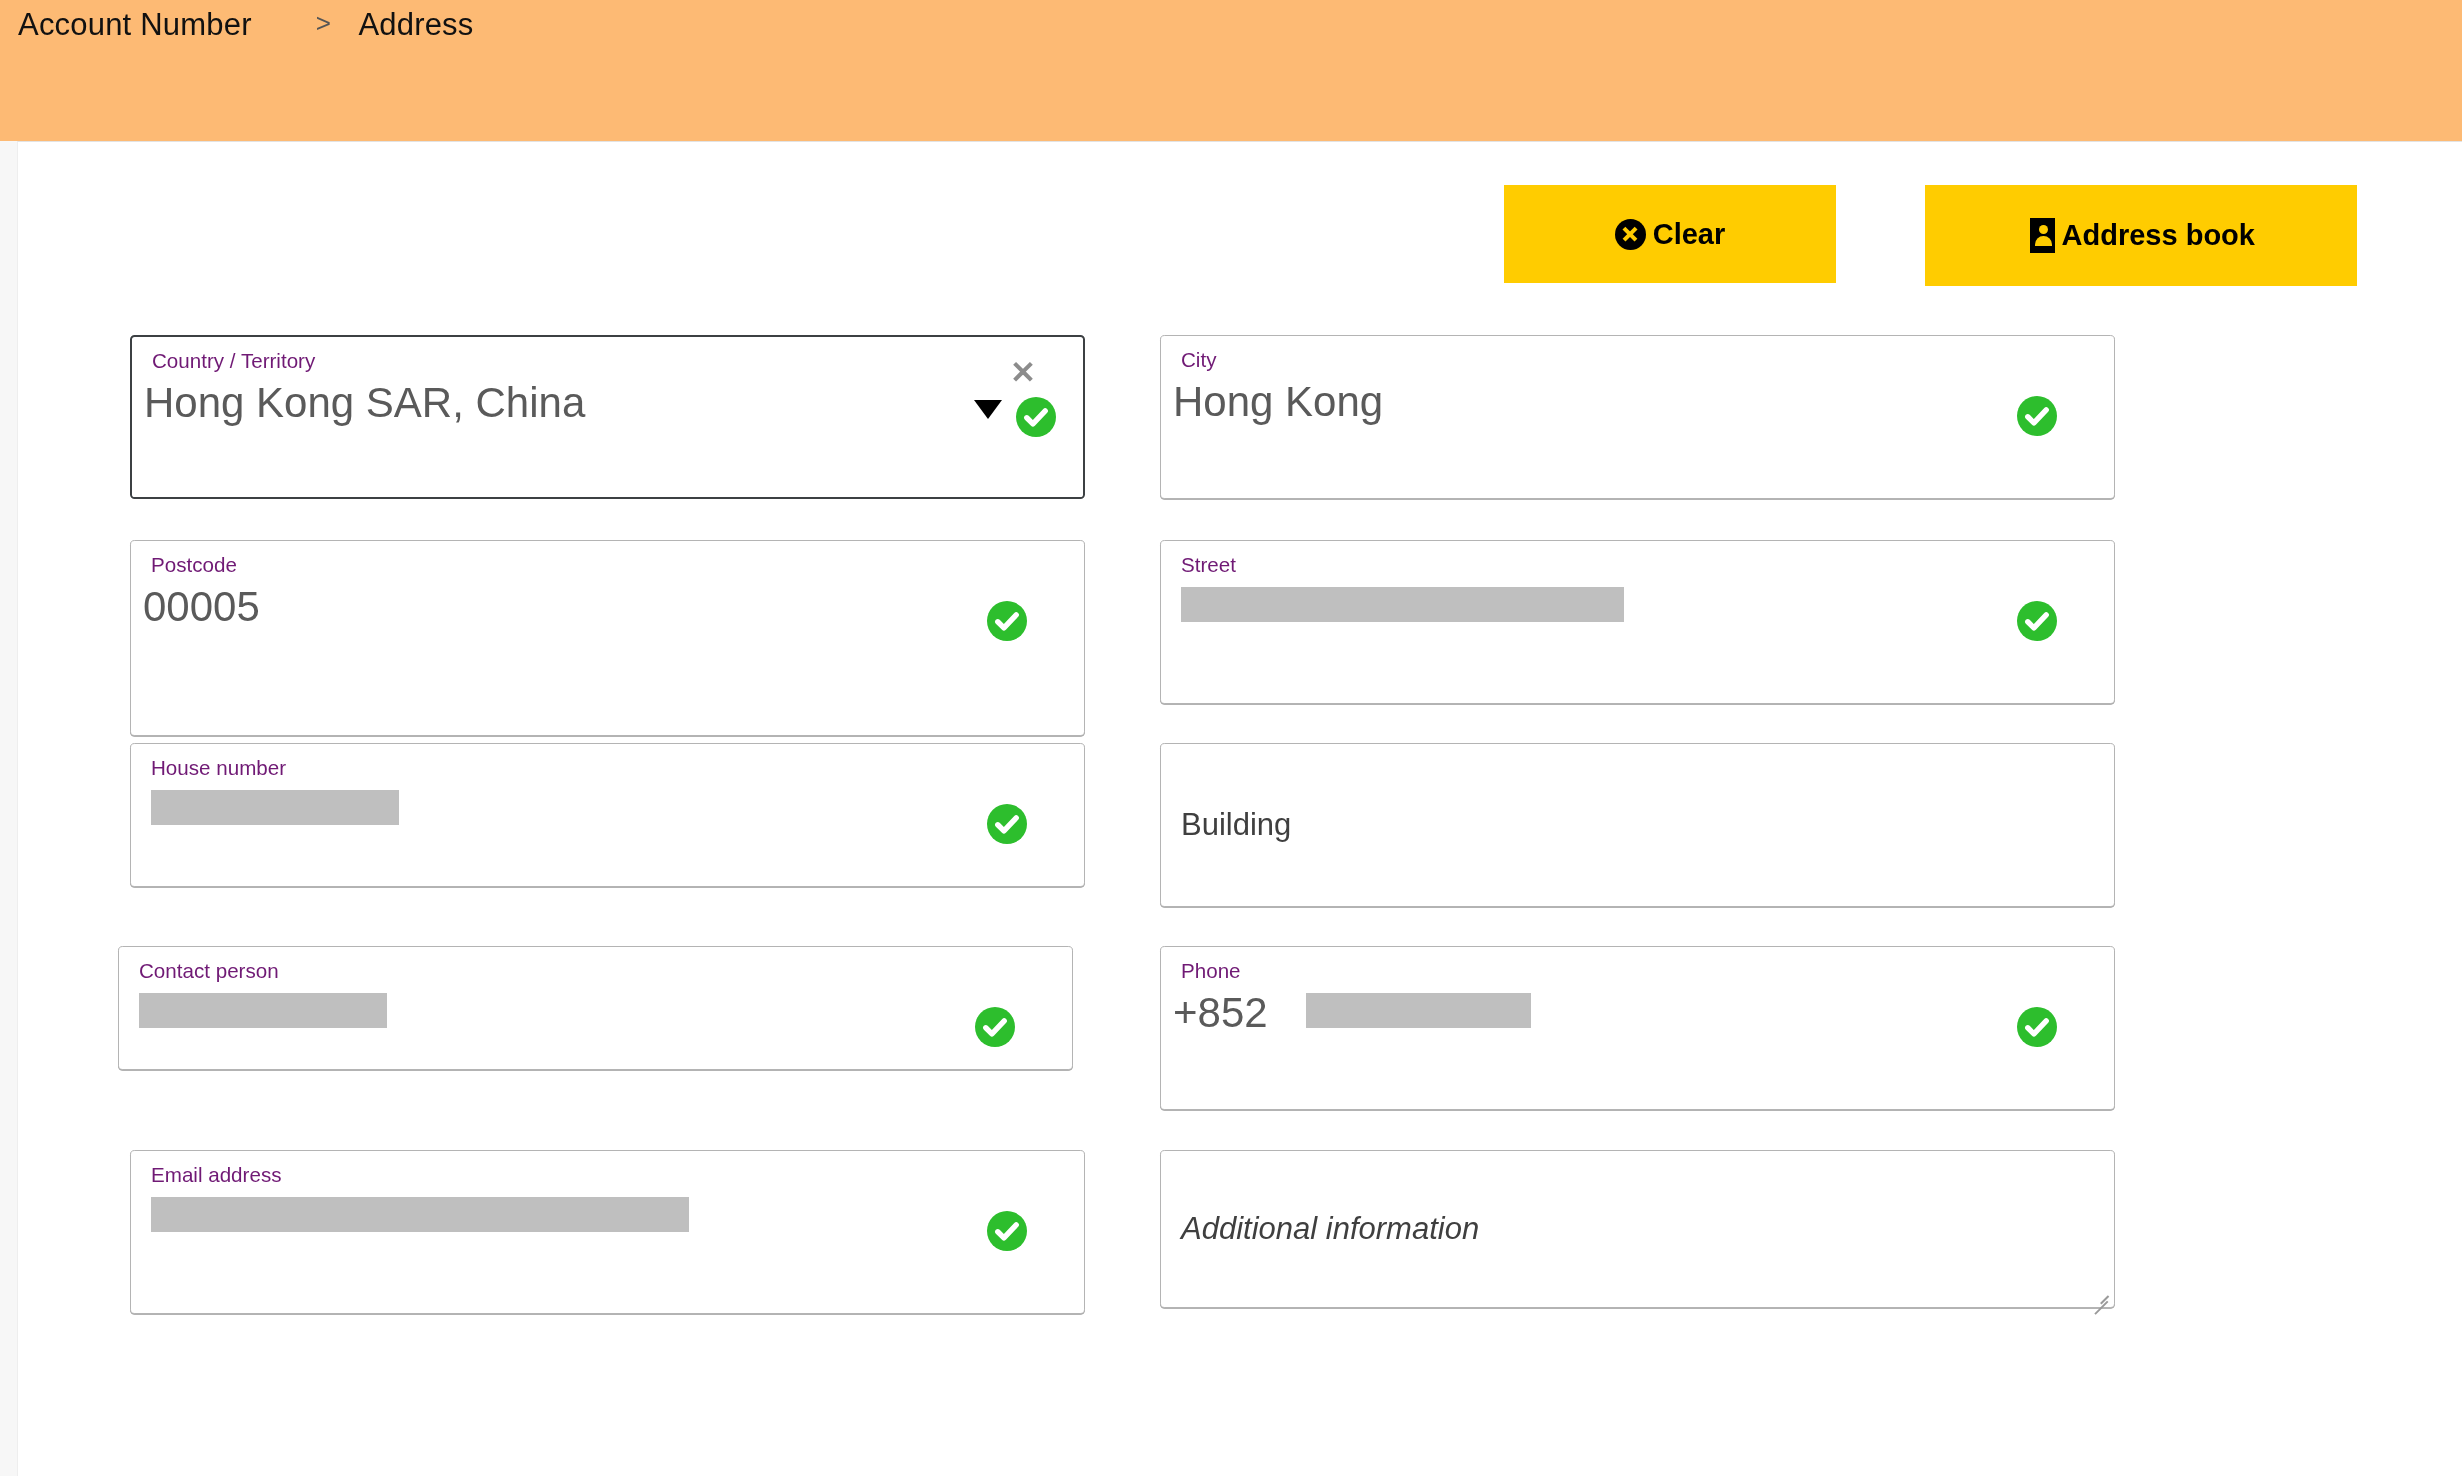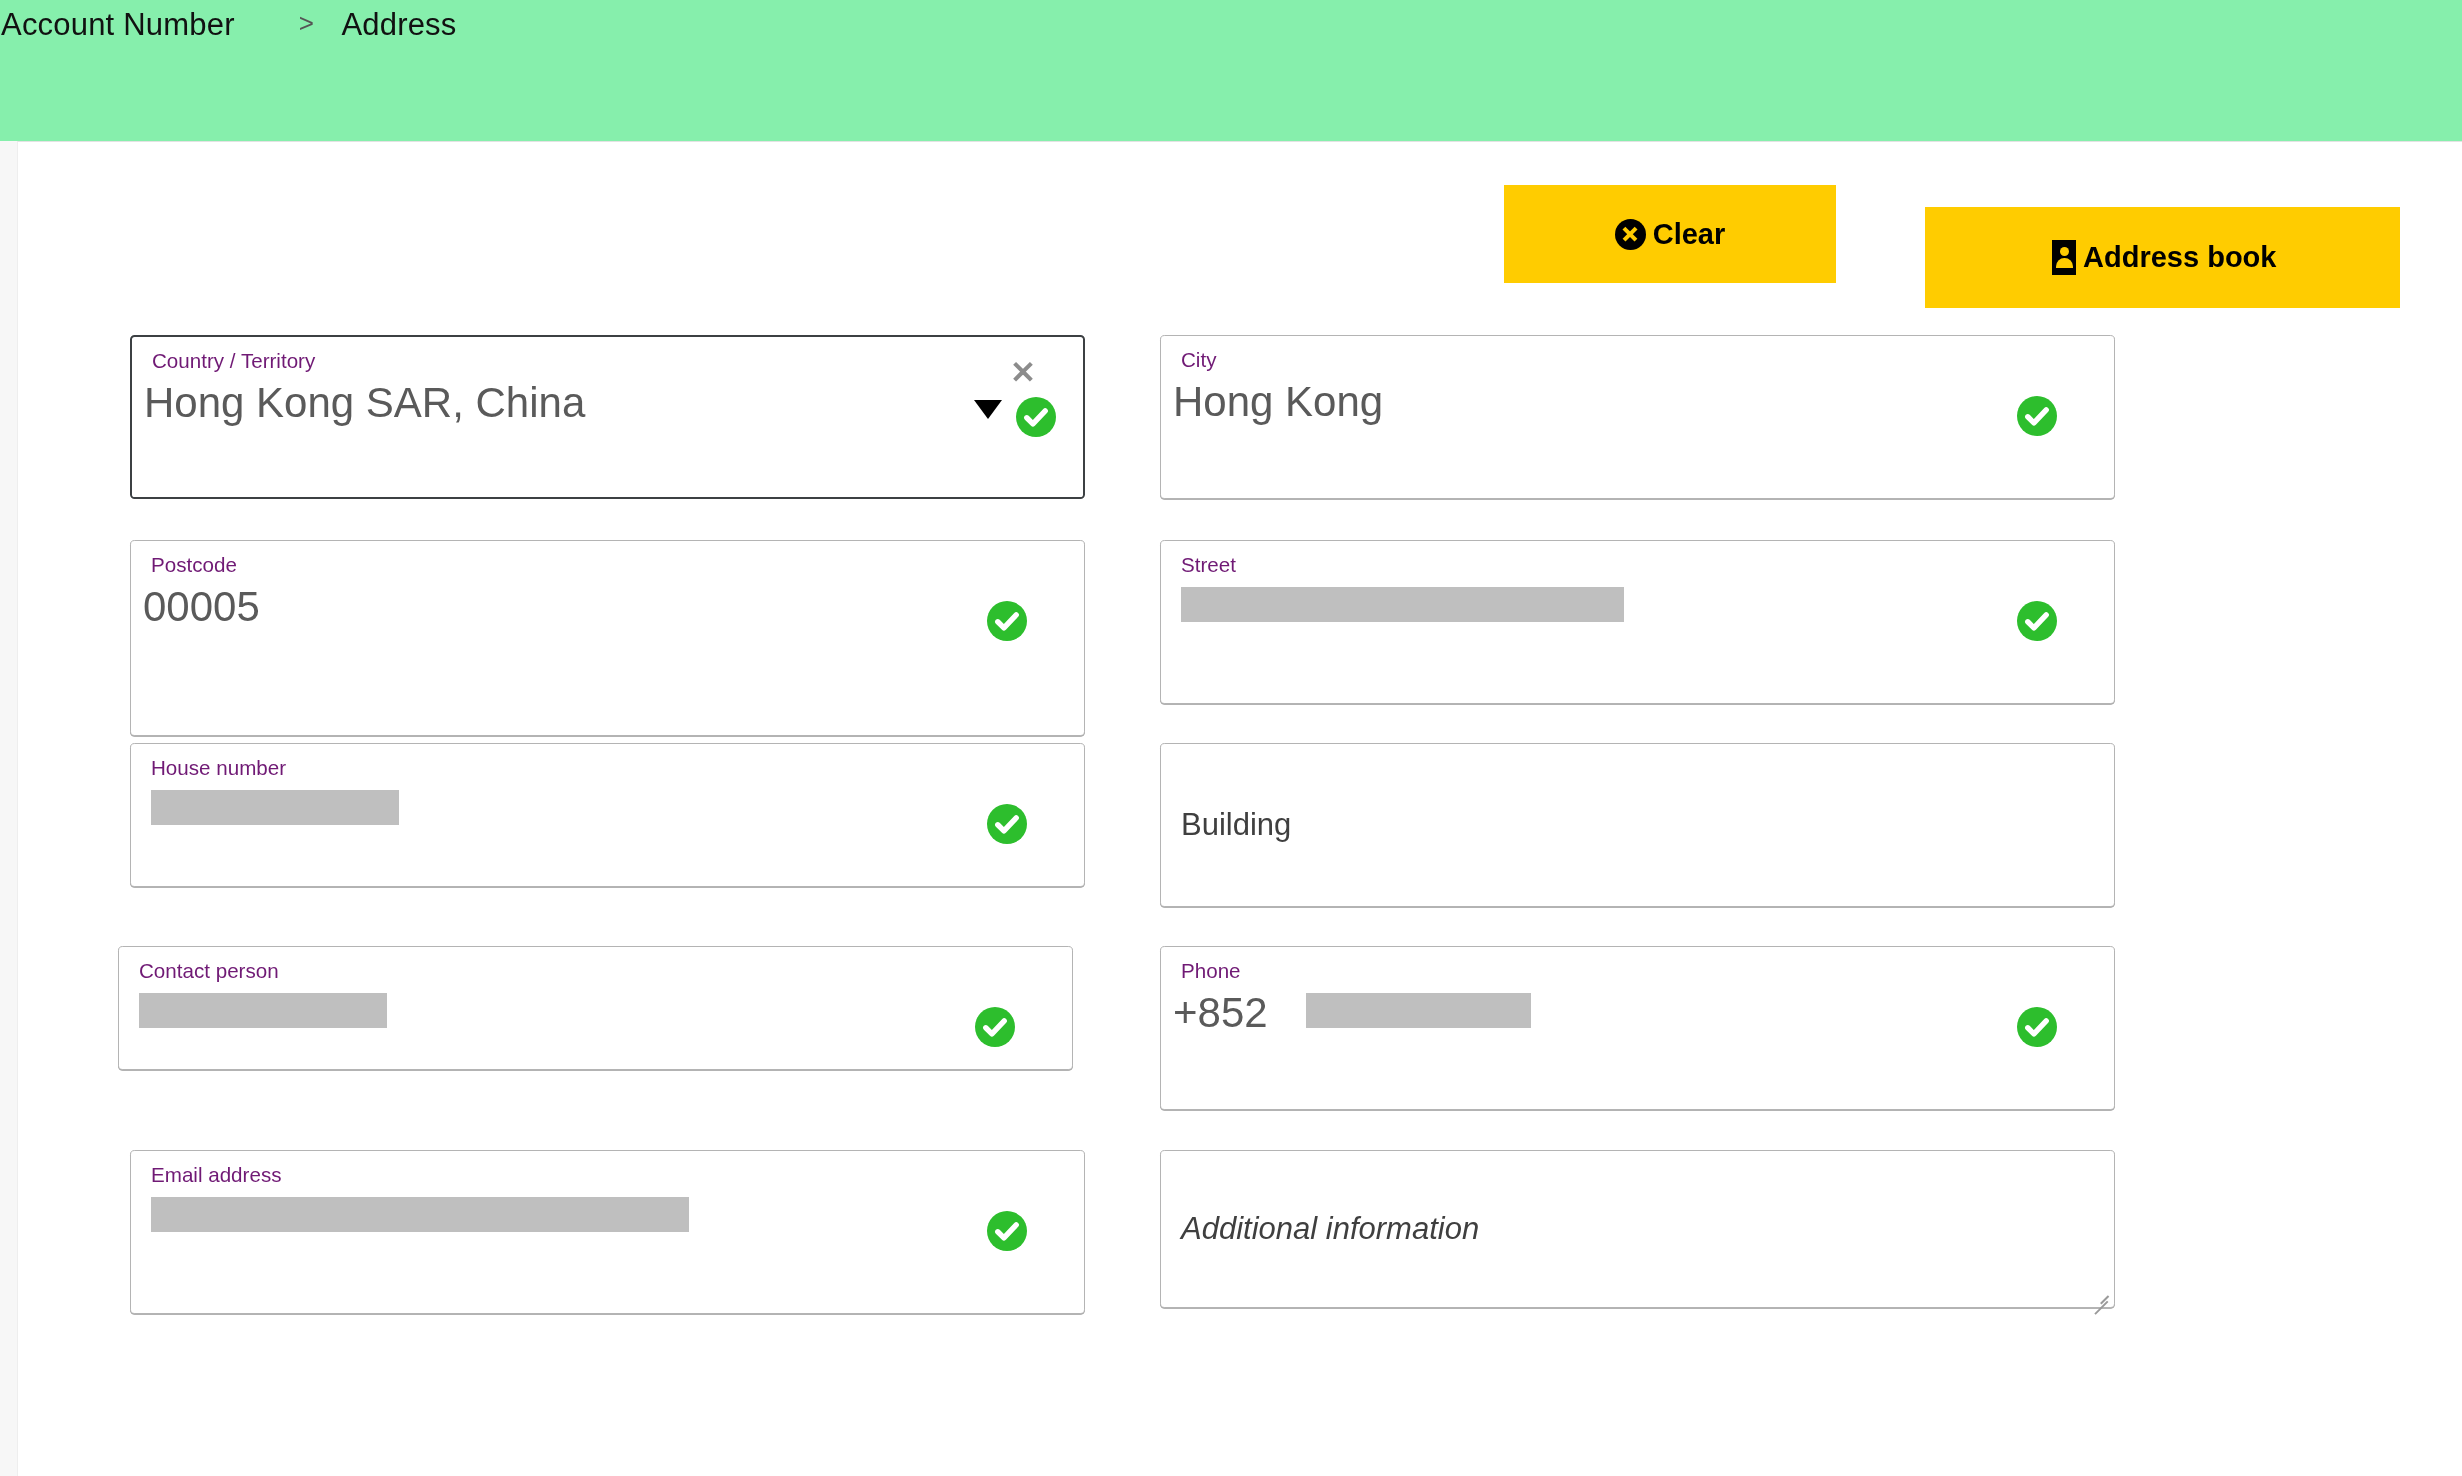--- a/index.html
+++ b/index.html
@@ -7,23 +7,23 @@
     width: 2462px; height: 1477px;
     background: #f7f7f7;
     font-family: "Liberation Sans", sans-serif;
     overflow: hidden;
   }
 
   
   .breadcrumb-bar {
     position: absolute; left: 0; top: 0;
     width: 2462px; height: 141px;
-    background: #86efac;
+    background: #fdba74;
     display: flex; align-items: flex-start;
-    padding-left: 1px; padding-top: 9.2px;
+    padding-left: 18px; padding-top: 9.2px;
   }
   .crumb {
     font-size: 31px;
     color: #111111;
     letter-spacing: 0.2px;
     line-height: 1;
   }
   .crumb-sep {
     font-size: 26px;
     color: #555555;
@@ -48,21 +48,21 @@
     border: none;
     color: #000000;
     font-family: "Liberation Sans", sans-serif;
     font-weight: bold;
     font-size: 29px;
     display: flex; align-items: center; justify-content: center;
     gap: 7px;
     cursor: pointer;
   }
   #clear-button  { left: 1486px; top: 43px;  width: 332px; height: 98px; }
-  #addressbook-button { left: 1907px; top: 43px; width: 475px; height: 101px; margin-top: 22px; }
+  #addressbook-button { left: 1907px; top: 43px; width: 432px; height: 101px; }
 
   .icon-x-circle {
     width: 31px; height: 31px; border-radius: 50%;
     background: #000; position: relative; flex: none;
   }
   .icon-x-circle::before, .icon-x-circle::after {
     content: ""; position: absolute;
     left: 50%; top: 50%;
     width: 17px; height: 3.8px; background: #ffcc00;
     transform-origin: center;

